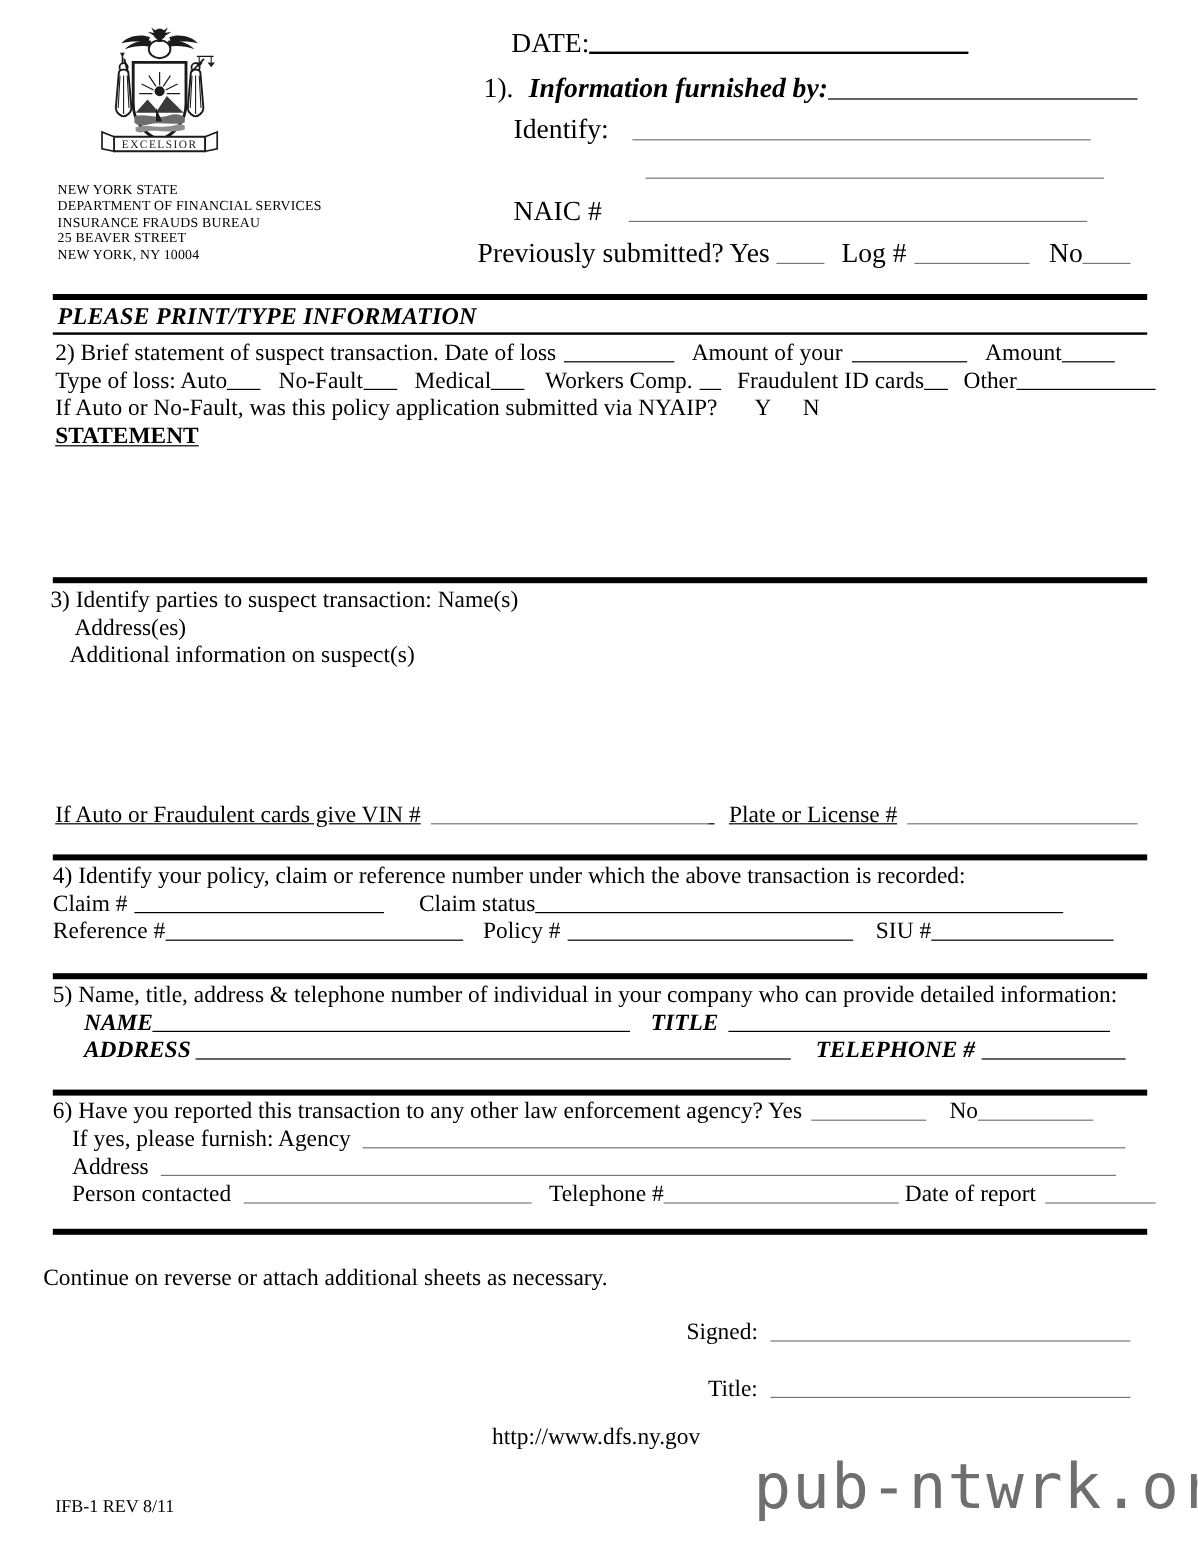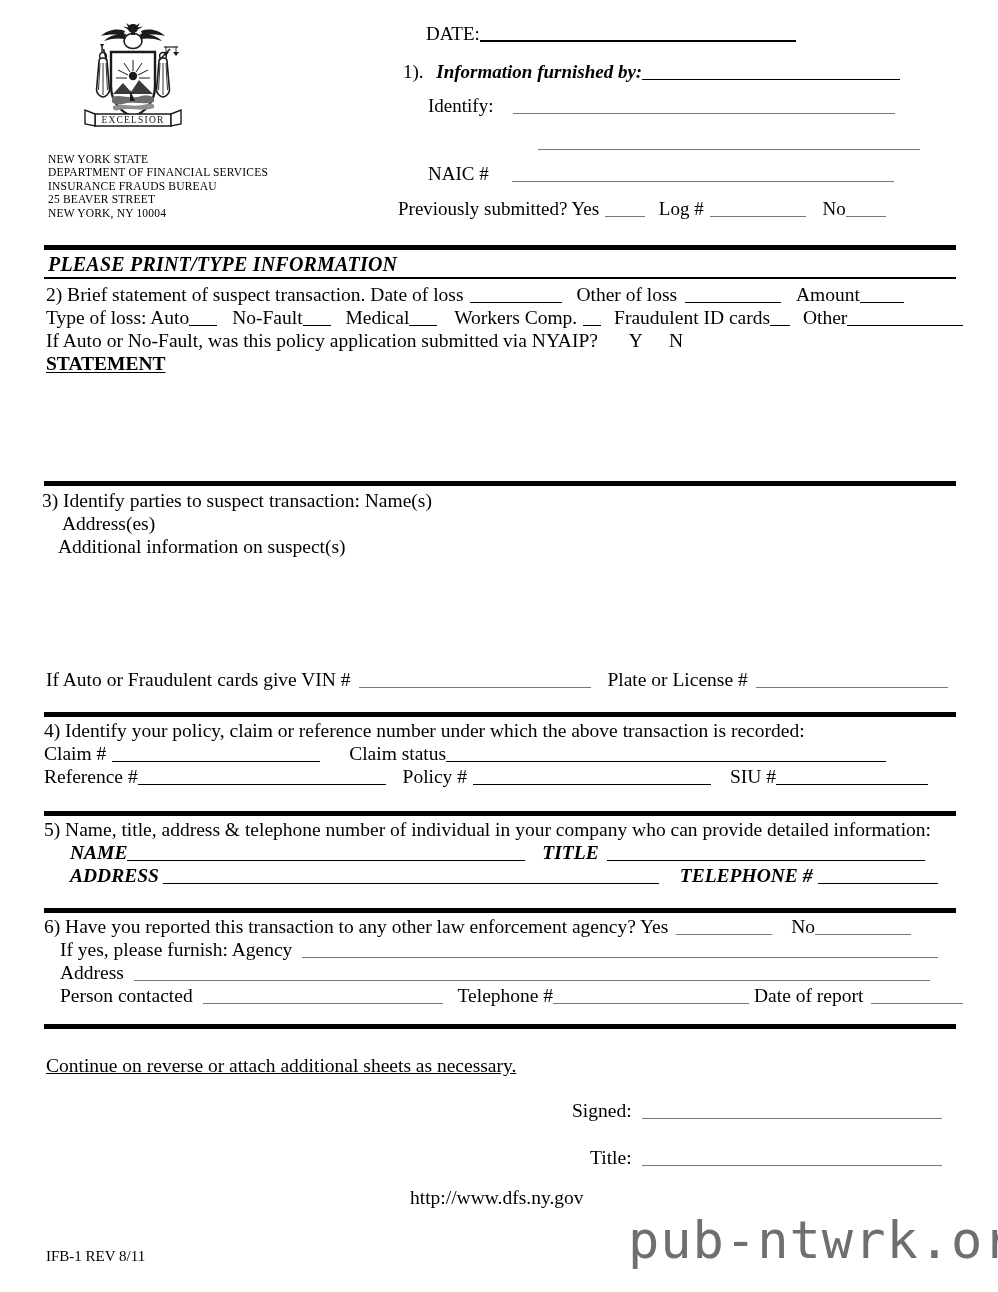--- a/index.html
+++ b/index.html
@@ -52,21 +52,21 @@
 
   .headfields {
     position: absolute;
     left: 398px;
     top: 0;
     width: 580px;
     font-size: 19px;
     line-height: 1;
   }
   .hf-row { position: absolute; white-space: nowrap; }
-  .lbl { font-size: 19px; }
+  .lbl { font-size: 23px; }
   .bolditalic { font-weight: bold; font-style: italic; }
   .rule-b {           
     display: inline-block;
     border-bottom: 2px solid #000;
     vertical-align: -2px;
   }
   .rule-g {           
     display: inline-block;
     border-bottom: 1px solid #777;
     vertical-align: -2px;
@@ -239,21 +239,21 @@
 
     </div>
   </div>
 
   <div class="divider thick" style="top:245px;"></div>
   <div class="band-title" style="top:253px;">PLEASE PRINT/TYPE INFORMATION</div>
   <div class="divider thin" style="top:277px;"></div>
 
   <div class="txt" style="left:46px; top:283px;">
     <span>2) Brief statement of suspect transaction. Date of loss</span><span class="rule-k" style="width:92px; margin-left:6px;"></span>
-    <span style="margin-left:10px;">Other of loss</span><span class="rule-k" style="width:96px; margin-left:8px;"></span>
+    <span style="margin-left:10px;">Amount of your</span><span class="rule-k" style="width:96px; margin-left:8px;"></span>
     <span style="margin-left:10px;">Amount</span><span class="rule-k" style="width:44px;"></span>
   </div>
 
   <div class="txt" style="left:46px; top:306px;">
     <span>Type of loss: Auto</span><span class="rule-k" style="width:28px;"></span>
     <span style="margin-left:10px;">No-Fault</span><span class="rule-k" style="width:28px;"></span>
     <span style="margin-left:10px;">Medical</span><span class="rule-k" style="width:28px;"></span>
     <span style="margin-left:12px;">Workers Comp.</span><span class="rule-k" style="width:18px; margin-left:6px;"></span>
     <span style="margin-left:8px;">Fraudulent ID cards</span><span class="rule-k" style="width:20px;"></span>
     <span style="margin-left:8px;">Other</span><span class="rule-k" style="width:116px;"></span>
@@ -272,21 +272,21 @@
   <div style="position:absolute; left:46px; top:378px; width:908px; height:96px;"></div>
 
   <div class="divider thick" style="top:481px;"></div>
 
   <div class="txt" style="left:42px; top:489px;">3) Identify parties to suspect transaction: Name(s)</div>
   <div class="txt" style="left:62px; top:512px;">Address(es)</div>
   <div class="txt" style="left:58px; top:535px;font-family:Liberation Serif, serif;">Additional information on suspect(s)</div>
 
   <div style="position:absolute; left:46px; top:560px; width:908px; height:100px;"></div>
 
-  <div class="txt" style="left:46px; top:668px;">
+  <div class="txt" style="left:46px; top:668px;text-decoration:underline;">
     <span>If Auto or Fraudulent cards give VIN #</span><span class="rule-g" style="width:232px; margin-left:8px;"></span>
     <span style="margin-left:12px;">Plate or License #</span><span class="rule-g" style="width:192px; margin-left:8px;"></span>
   </div>
 
   <div class="divider thick" style="top:712px;"></div>
 
   <div class="txt" style="left:44px; top:719px;">4) Identify your policy, claim or reference number under which the above transaction is recorded:</div>
 
   <div class="txt" style="left:44px; top:742px;">
     <span>Claim #</span><span class="rule-k" style="width:208px; margin-left:6px;"></span>
@@ -329,21 +329,21 @@
   </div>
 
   <div class="txt" style="left:60px; top:984px;">
     <span>Person contacted</span><span class="rule-g" style="width:240px; margin-left:10px;"></span>
     <span style="margin-left:10px;">Telephone #</span><span class="rule-g" style="width:196px;"></span>
     <span>Date of report</span><span class="rule-g" style="width:92px; margin-left:8px;"></span>
   </div>
 
   <div class="divider thick" style="top:1024px;"></div>
 
-  <div class="footer-txt" style="left:46px; top:1055px;text-decoration:underline;">Continue on reverse or attach additional sheets as necessary.</div>
+  <div class="footer-txt" style="left:36px; top:1055px;">Continue on reverse or attach additional sheets as necessary.</div>
 
   <div class="footer-txt" style="left:572px; top:1100px;">
     <span>Signed:</span><span class="rule-g" style="width:300px; margin-left:10px;"></span>
   </div>
 
   <div class="footer-txt" style="left:590px; top:1147px;">
     <span>Title:</span><span class="rule-g" style="width:300px; margin-left:10px;"></span>
   </div>
 
   <div class="footer-txt" style="left:410px; top:1187px;">http://www.dfs.ny.gov</div>

